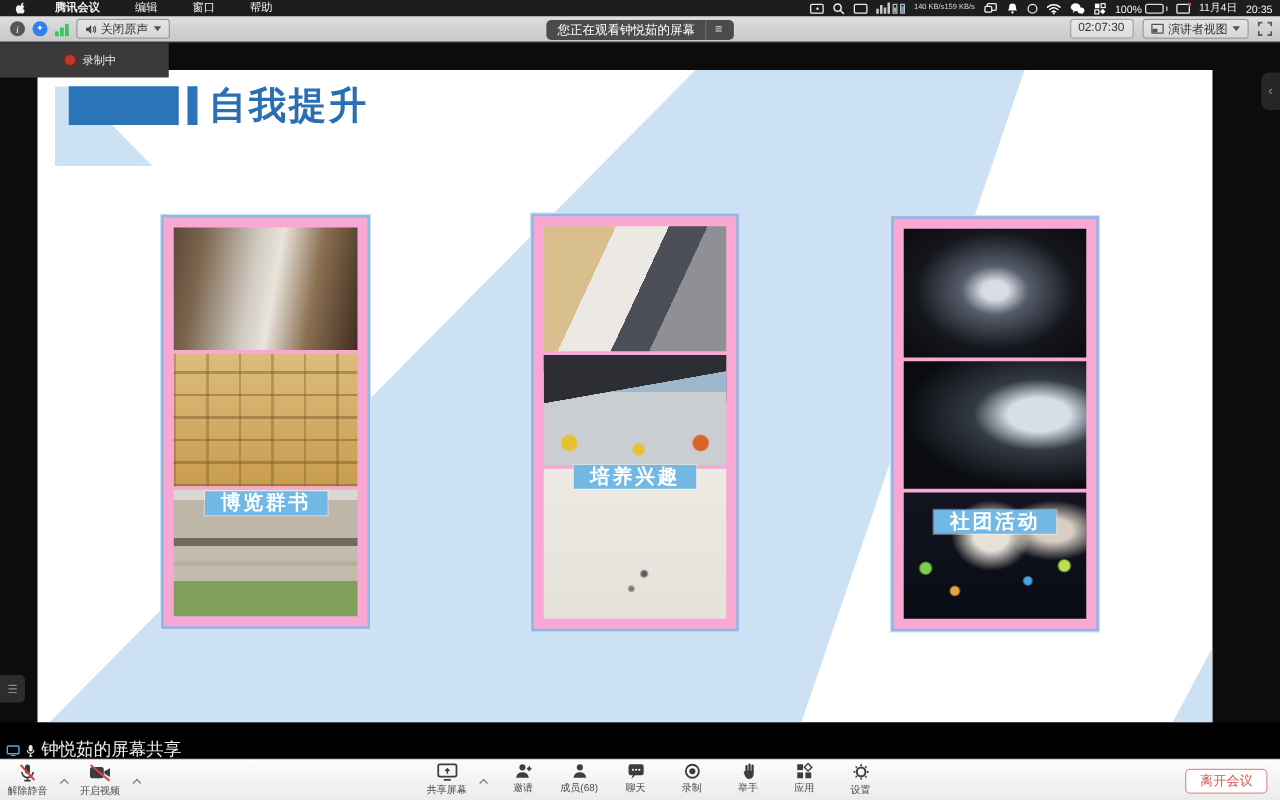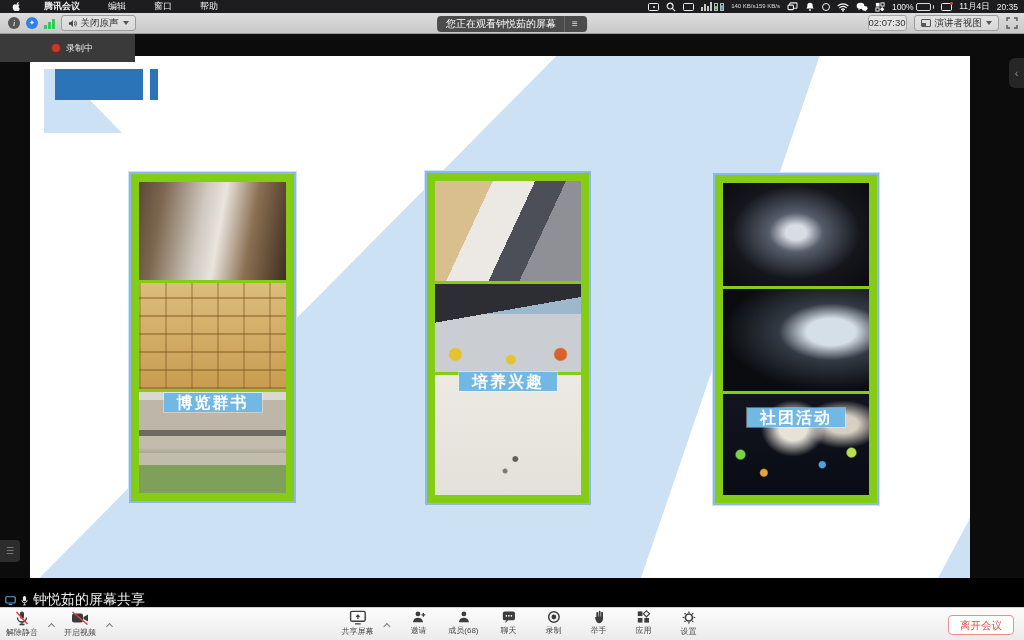--- a/index.html
+++ b/index.html
@@ -46,21 +46,21 @@
   .sigbars { display:flex; align-items:flex-end; gap:1.5px; height:11px; }
   .sigbars i { display:block; width:2.5px; background:#35c759; border-radius:0.5px; }
   .sigbars .s1{height:4px}.sigbars .s2{height:7px}.sigbars .s3{height:10px}
   .btn-outline { display:flex; align-items:center; gap:4px; border:1px solid #9c9c9c; border-radius:3px;
     height:16px; padding:0 6px; background:rgba(255,255,255,0.25); }
   .tri-down { width:0; height:0; border-left:3px solid transparent; border-right:3px solid transparent; border-top:4px solid #555; }
   .watch-pill { position:absolute; left:50%; top:3px; transform:translateX(-50%); height:16px;
     background:#4b4b4b; border-radius:4px; color:#fff; font-size:10px; display:flex; align-items:center; gap:8px; padding:0 9px; }
   .pill-lines { color:#ddd; font-size:10px; border-left:1px solid #6a6a6a; padding-left:7px; line-height:16px; }
   .meetbar-right { margin-left:auto; display:flex; align-items:center; gap:7px; padding-right:6px; }
-  .timer-box { border:1px solid #a5a5a5; border-radius:3px; height:16px; line-height:14px; padding:0 0;
+  .timer-box { border:1px solid #a5a5a5; border-radius:3px; height:16px; line-height:14px; padding:0 6px;
     background:rgba(255,255,255,0.35); font-size:9.5px; color:#333; }
   .viewmode-ic { width:10px; height:8px; border:1.2px solid #555; border-radius:1px; position:relative; }
   .viewmode-ic::after { content:""; position:absolute; left:0.5px; bottom:0.5px; width:4px; height:3px; background:#555; }
 
   
   .content { position:absolute; left:0; top:34px; width:1024px; height:573px; background:#0c0c0c; }
   .rec-patch { position:absolute; left:0; top:0; width:135px; height:28px; background:#3a3a3a;
     display:flex; align-items:center; color:#e8e8e8; font-size:9px; padding-left:52px; gap:6px; }
   .rec-dot { width:8px; height:8px; border-radius:50%; background:#c0392b; box-shadow:0 0 0 1.5px #6e2a22; }
   .side-toggle { position:absolute; left:0; top:506px; width:20px; height:22px; background:#2d2d2d;
@@ -71,21 +71,21 @@
   
   .slide { position:absolute; left:30px; top:22px; width:940px; height:522px; background:#ffffff; overflow:hidden; }
   .band { position:absolute; inset:0; background:#cde1f4; clip-path:polygon(56% 0,84% 0,65% 100%,1% 100%); }
   .corner-tri { position:absolute; inset:0; background:#cde1f4; clip-path:polygon(96.6% 100%,100% 88.5%,100% 100%); }
   .title-wedge { position:absolute; left:14px; top:13px; width:78px; height:64px; background:#cde1f4;
     clip-path:polygon(0 0,20% 0,100% 100%,0 100%); }
   .title-block { position:absolute; left:25px; top:13px; width:88px; height:31px; background:#2b74b8; }
   .title-vbar { position:absolute; left:120px; top:13px; width:8px; height:31px; background:#2b74b8; }
   .slide-title { position:absolute; left:137px; top:8px; font-size:30px; font-weight:600; color:#2b6fb3; letter-spacing:2px; }
 
-  .col { position:absolute; background:#84cc16; border:2px solid #8ab9e6; box-shadow:0 0 0 1px #cfe2f3;
+  .col { position:absolute; background:#f9a8d4; border:2px solid #8ab9e6; box-shadow:0 0 0 1px #cfe2f3;
     display:flex; flex-direction:column; gap:3px; padding:8px; }
   .col1 { left:99px; top:116px; width:167px; height:331px; }
   .col2 { left:395px; top:115px; width:166px; height:334px; }
   .col3 { left:683px; top:117px; width:166px; height:332px; }
   .photo { width:100%; }
   .banner { position:absolute; left:50%; transform:translateX(-50%); background:#72b8e4; color:#fff;
     font-size:16px; font-weight:600; letter-spacing:2px; padding:0 13px; line-height:19px; white-space:nowrap; box-shadow:0 0 0 1px rgba(255,255,255,0.35); }
   .col1 .banner { top:219px; } .col2 .banner { top:199px; } .col3 .banner { top:233px; }
 
   .ph-library { flex:103; background:linear-gradient(100deg,#5d4936 0%,#7d6750 16%,#cfc9c0 42%,#e9e4dc 54%,#8a6f52 74%,#402e20 100%); }
@@ -253,20 +253,21 @@
 </div>
 
 <div class="content">
 
   <div class="slide">
     <div class="band"></div>
     <div class="corner-tri"></div>
     <div class="title-wedge"></div>
     <div class="title-block"></div>
     <div class="title-vbar"></div>
+    <div class="slide-title">自我提升</div>
 
     <div class="col col1">
       <div class="photo ph-library"></div>
       <div class="photo ph-shelves"></div>
       <div class="photo ph-building"></div>
       <div class="banner">博览群书</div>
     </div>
 
     <div class="col col2">
       <div class="photo ph-guitar"></div>

